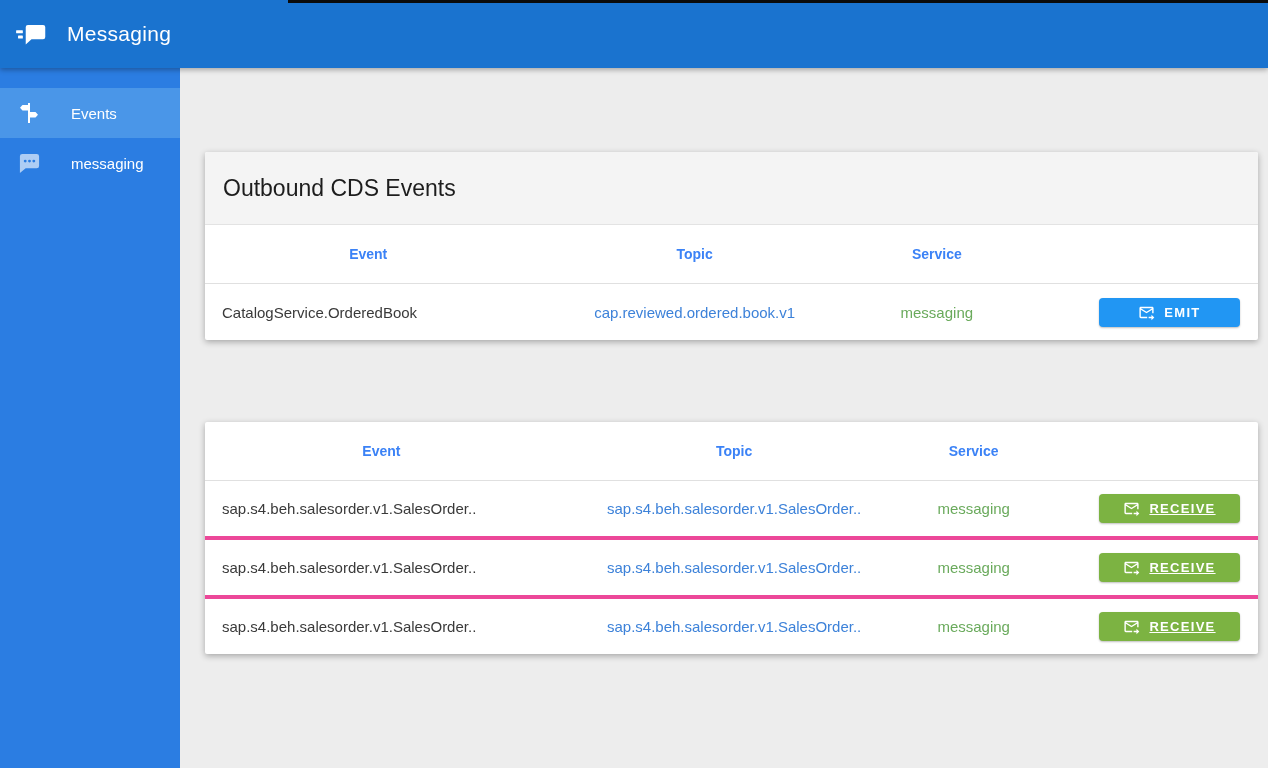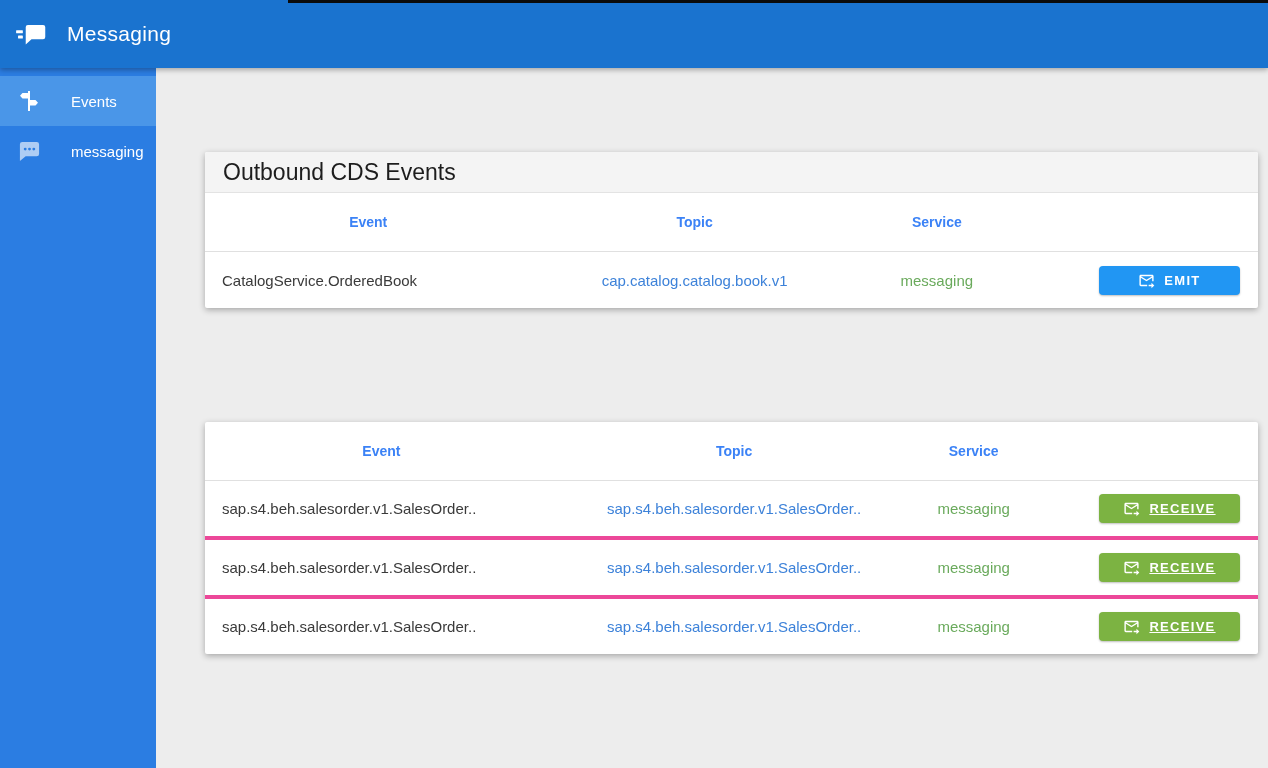--- a/index.html
+++ b/index.html
@@ -12,35 +12,35 @@
             background:#0b0b0b;z-index:30;}
 
   
   .appbar{position:absolute;top:0;left:0;width:100%;height:68px;
           background:var(--header-bg,#1a73cf);display:flex;align-items:center;
           box-shadow:0 2px 5px rgba(0,0,0,.30);z-index:10;}
   .logo{margin-left:16px;display:flex;align-items:center;}
   .apptitle{margin-left:20px;color:#fff;font-size:21px;font-weight:500;letter-spacing:.3px;}
 
   
-  .sidebar{position:absolute;top:68px;left:0;width:156px;height:700px;
-           background:var(--sidebar-bg,#2b7de2);z-index:5;padding-top:8px;box-sizing:border-box;}
+  .sidebar{position:absolute;top:68px;left:0;width:180px;height:700px;
+           background:var(--sidebar-bg,#2b7de2);z-index:5;padding-top:20px;box-sizing:border-box;}
   .nav-item{height:50px;display:flex;align-items:center;color:#fff;cursor:pointer;}
   .nav-item.active{background:var(--sidebar-active-bg,#4a96e8);}
   .nav-icon{width:24px;height:24px;margin-left:17px;display:flex;align-items:center;justify-content:center;}
   .nav-label{margin-left:30px;font-size:15px;}
 
   
   .content{position:absolute;top:68px;left:190px;right:0;bottom:0;
            background:var(--content-bg,#ededed);overflow:hidden;}
   .card{position:absolute;left:15px;width:1053px;background:#fff;border-radius:2px;
         box-shadow:0 2px 6px rgba(0,0,0,.30);}
   .card-outbound{top:84px;}
   .card-inbound{top:354px;}
-  .card-header{background:var(--card-header-bg,#f4f4f4);height:41px;display:flex;align-items:center;
+  .card-header{background:var(--card-header-bg,#f4f4f4);height:73px;display:flex;align-items:center;
                padding-left:18px;border-bottom:1px solid #e3e3e3;box-sizing:border-box;
                border-radius:2px 2px 0 0;}
   .card-title{margin:0;font-size:23px;font-weight:500;color:#1d1d1d;}
 
   table{width:100%;border-collapse:collapse;table-layout:fixed;}
   th{height:58px;font-size:14px;font-weight:700;color:#3b82f6;text-align:center;
      border-bottom:1px solid #e0e0e0;padding:0;}
   td{height:56px;font-size:15px;color:#3a3a3a;border-bottom:4px solid #ec4899;padding:0;}
   .card-inbound td{height:55px;}
   tbody tr:last-child td{border-bottom:none;}
@@ -117,21 +117,21 @@
           <tr>
             <th>Event</th>
             <th>Topic</th>
             <th>Service</th>
             <th></th>
           </tr>
         </thead>
         <tbody>
           <tr>
             <td class="ev">CatalogService.OrderedBook</td>
-            <td class="tp"><a>cap.catalog.catalog.book.v1</a></td>
+            <td class="tp"><a>cap.reviewed.ordered.book.v1</a></td>
             <td class="sv">messaging</td>
             <td class="ac">
               <button class="btn emit">
                 <svg viewBox="0 0 24 24" fill="#ffffff" xmlns="http://www.w3.org/2000/svg">
                     <path d="M20 4H4c-1.1 0-2 .9-2 2v12c0 1.1.9 2 2 2h9v-2H4V8l8 5 8-5v5h2V6c0-1.1-.9-2-2-2zm-8 7L4 6h16l-8 5zm7 4l4 4-4 4v-3h-4v-2h4v-3z"></path>
                   </svg>
                 <span>EMIT</span>
               </button>
             </td>
           </tr>

